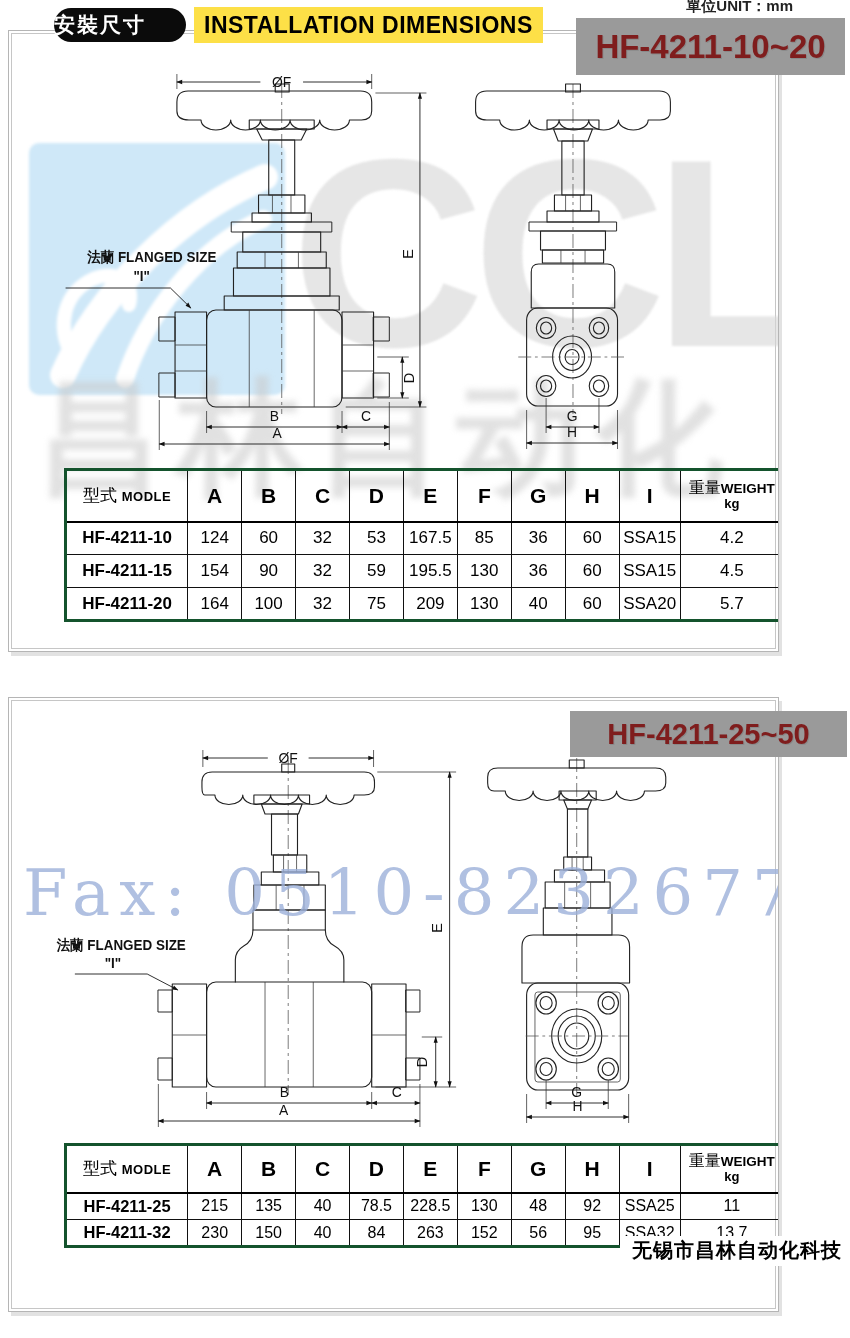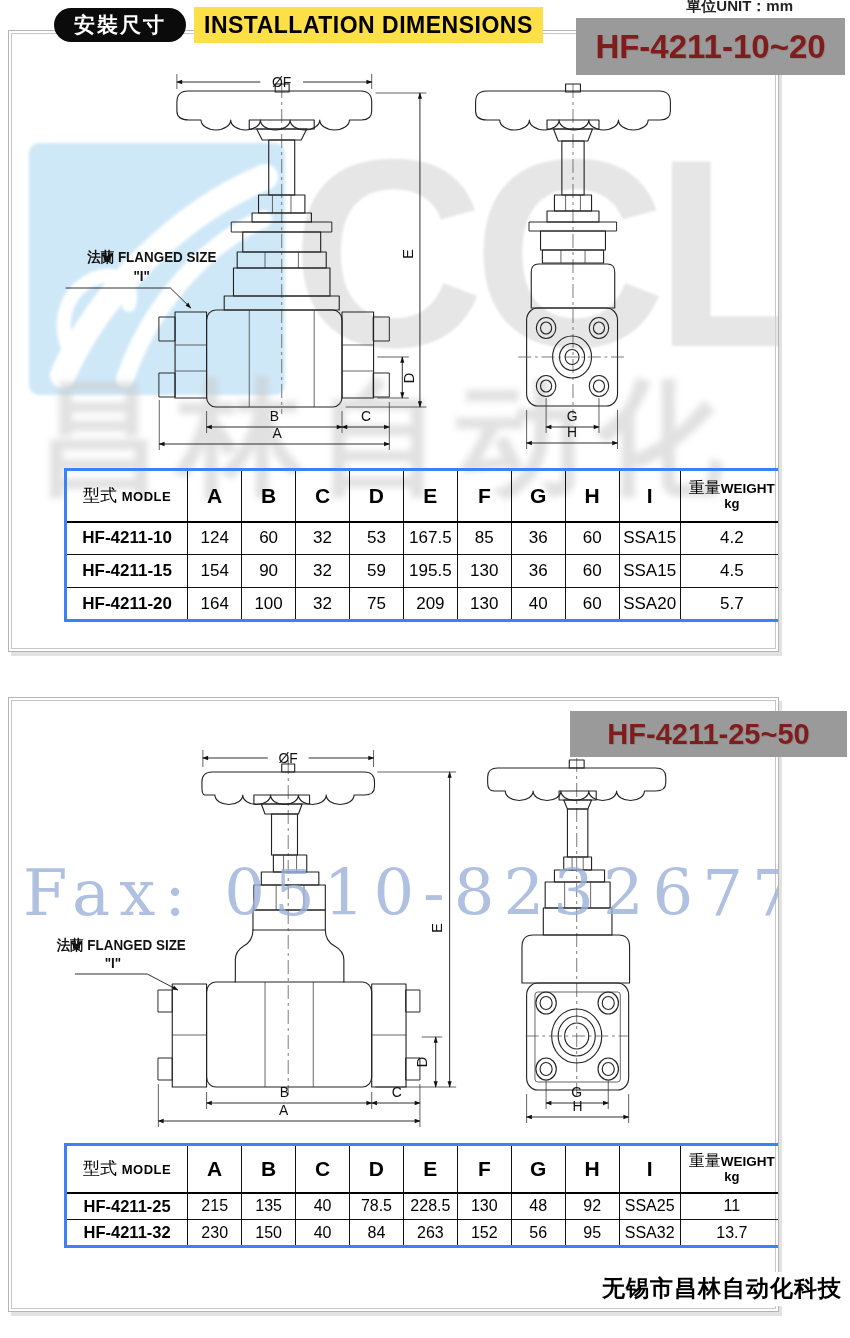--- a/index.html
+++ b/index.html
@@ -3,21 +3,21 @@
 <meta charset="utf-8">
 <style>
   html,body{margin:0;padding:0;}
   body{
     width:850px;height:1338px;position:relative;background:#fff;
     font-family:"Liberation Sans",sans-serif;color:#000;overflow:hidden;
   }
   
   .badge{
     position:absolute;left:54px;top:8px;width:132px;height:34px;z-index:7;
-    background:#0b0b0b;color:#fff;border-radius:18px;text-align:center;
+    background:#0b0b0b;color:#fff;border-radius:18px;
     line-height:34px;font-size:21px;font-weight:bold;letter-spacing:2px;
   }
   .page-title{
     position:absolute;left:194px;top:7px;height:36px;z-index:7;background:#fde047;
     line-height:36px;font-size:23px;font-weight:bold;letter-spacing:.5px;padding:0 10px;
   }
   .unit-note{
     position:absolute;right:57px;top:-3px;z-index:7;font-size:15px;font-weight:bold;color:#222;
   }
   
@@ -63,21 +63,21 @@
   .thin{fill:none;stroke:#3a3a3a;stroke-width:.8;}
   .cl{fill:none;stroke:#555;stroke-width:.8;stroke-dasharray:14 4 3 4;}
   .dim{fill:none;stroke:#111;stroke-width:.9;}
   .ext{fill:none;stroke:#333;stroke-width:.8;}
   .hat{stroke:#222;stroke-width:1;}
   text.lbl{font-family:"Liberation Sans",sans-serif;font-size:15px;fill:#111;}
   text.note{font-family:"Liberation Sans",sans-serif;font-size:14.5px;fill:#111;font-weight:bold;}
   
   table.dim-table{
     position:absolute;z-index:4;width:722px;border-collapse:collapse;table-layout:fixed;
-    border:3px solid #3b82f6;background:transparent;
+    border:3px solid #14532d;background:transparent;
   }
   #table1{left:55px;top:437px;}
   #table2{left:55px;top:445px;}
   .dim-table th,.dim-table td{border:1.4px solid #111;text-align:center;padding:0;}
   .dim-table thead th{border-bottom:2.5px solid #000;}
   #table1 thead tr{height:52px;}
   #table2 thead tr{height:48px;}
   #table1 tbody tr{height:33px;}
   #table2 tbody tr{height:27px;}
   th.model-h{font-size:17px;font-weight:normal;}
@@ -85,22 +85,22 @@
   th.dimcol{font-size:21px;font-weight:bold;}
   th.weight-h{font-size:16px;font-weight:normal;line-height:1.15;margin-left:15px;}
   th.weight-h .en{font-size:13.5px;font-weight:bold;}
   th.weight-h .unit{font-size:13px;font-weight:bold;display:block;}
   td.model-cell{font-weight:bold;font-size:17px;}
   #table2 td.model-cell{font-size:16.5px;}
   #table1 td{font-size:17px;}
   #table2 td{font-size:16px;}
   
   .footer-company{
-    position:absolute;right:4px;top:1272px;z-index:8;background:#fff;
-    font-size:23px;font-weight:bold;letter-spacing:1px;padding:1px 4px 2px 12px;
+    position:absolute;right:4px;top:1236px;z-index:8;background:#fff;
+    font-size:20px;font-weight:bold;letter-spacing:1px;padding:1px 4px 2px 12px;
   }
 </style>
 </head>
 <body>
 
 <div class="badge">安裝尺寸</div>
 <div class="page-title">INSTALLATION DIMENSIONS</div>
 <div class="unit-note">單位UNIT：mm</div>
 
 <div class="banner" id="banner1">HF-4211-10~20</div>

